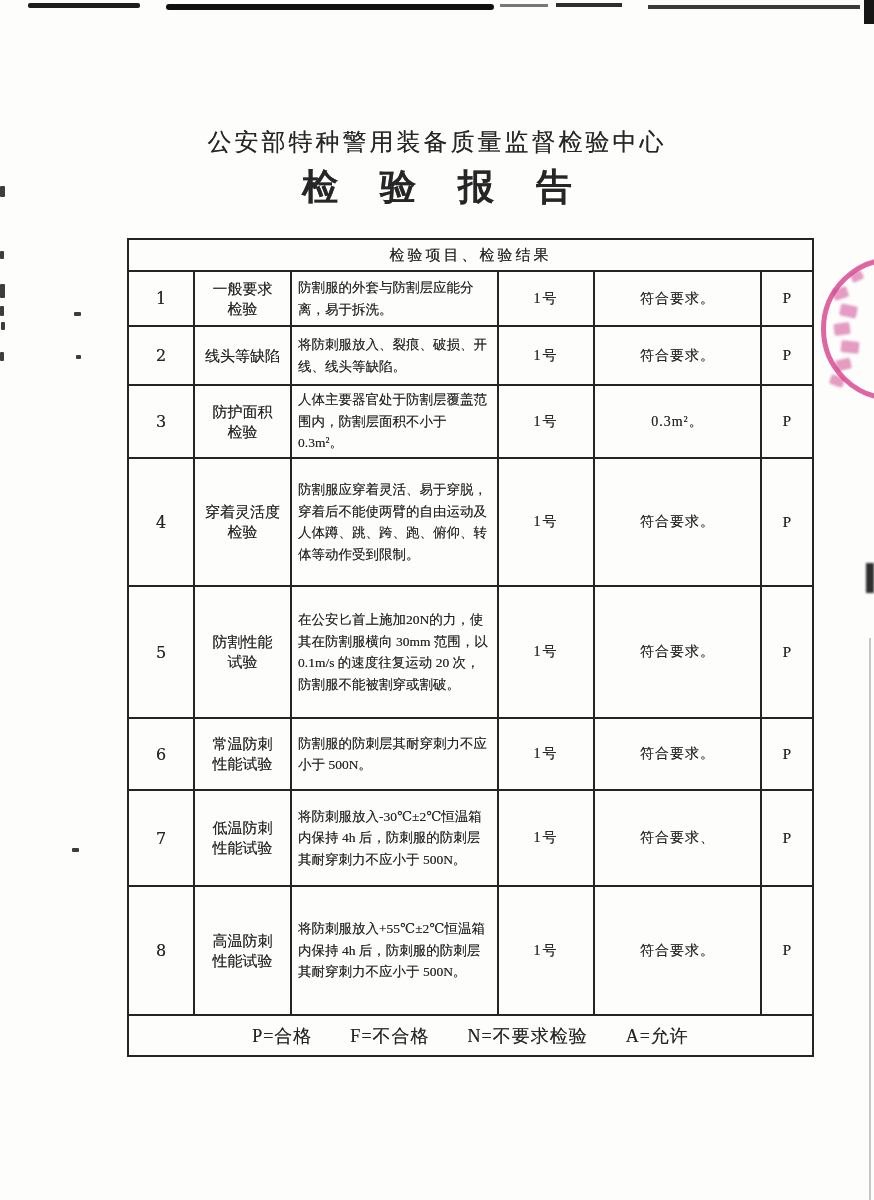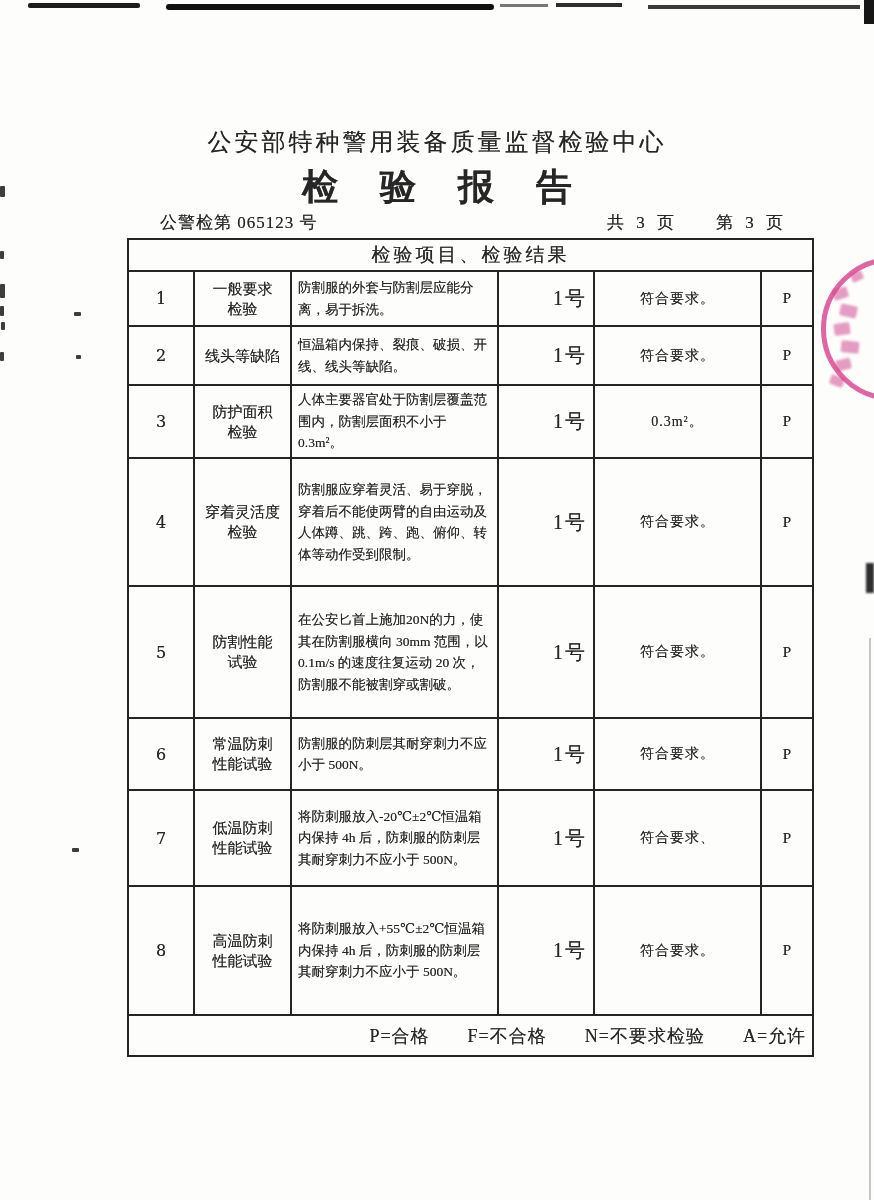--- a/index.html
+++ b/index.html
@@ -22,32 +22,32 @@
   .doc-number { position:absolute; left:33px; top:0; letter-spacing:1px; }
   .page-info { position:absolute; right:25px; top:0; }
   .page-info span { letter-spacing:4px; }
   .page-info .gap { display:inline-block; width:38px; }
 
   
   table.report { position:absolute; left:127px; top:238px; width:685px;
                  border-collapse:collapse; table-layout:fixed; }
   table.report td, table.report th { border:2px solid #242424; vertical-align:middle;
                  padding:2px 6px; font-weight:normal; }
-  .title-row td { height:32px; text-align:center; font-size:19px; letter-spacing:3px; }
+  .title-row td { height:32px; text-align:center; font-size:15px; letter-spacing:3px; }
   .head-row th { height:43px; text-align:center; font-size:16px; letter-spacing:1px; }
   td.c-no { text-align:center; font-size:16px; font-family:"DejaVu Serif",serif; }
   td.c-item { text-align:center; font-size:15px; line-height:20px; white-space:pre-line; }
   td.c-req { text-align:left; font-size:13.5px; line-height:21.5px; padding:5px 9px; }
-  td.c-sample { text-align:right; font-size:20px; letter-spacing:2px; }
+  td.c-sample { text-align:center; font-size:14px; letter-spacing:2px; }
   td.c-result { text-align:center; font-size:14px; letter-spacing:1px;font-family:Liberation Serif, serif; }
   td.c-verdict { text-align:center; font-size:15px; }
   tr.rh0 { height:55px; } tr.rh1 { height:59px; } tr.rh2 { height:73px; }
   tr.rh3 { height:128px; } tr.rh4 { height:132px; } tr.rh5 { height:72px; }
   tr.rh6 { height:96px; } tr.rh7 { height:129px; }
-  .legend-row td { height:41px; text-align:right; font-size:18px; letter-spacing:1px; }
+  .legend-row td { height:41px; text-align:center; font-size:18px; letter-spacing:1px; }
 
   
   .stamp { position:absolute; left:821px; top:257px; width:144px; height:144px;
            border:5px solid rgba(216,68,142,.82); border-radius:50%;
            filter:blur(.6px); }
   .stamp-mark { position:absolute; background:rgba(206,60,135,.5); border-radius:2px;
                 filter:blur(.8px); }
   .sm1 { left:833px; top:288px; width:15px; height:11px; transform:rotate(-18deg); }
   .sm2 { left:840px; top:305px; width:17px; height:12px; transform:rotate(12deg); }
   .sm3 { left:834px; top:323px; width:16px; height:12px; transform:rotate(-8deg); }
@@ -88,26 +88,20 @@
   <div class="artifact tl2"></div>
   <div class="artifact tl3"></div>
   <div class="artifact tl4"></div>
   <div class="artifact tl5"></div>
   <div class="artifact tr-corner"></div>
 
   <div class="org-title ink">公安部特种警用装备质量监督检验中心</div>
   <div class="report-title ink">
     <span>检验报告</span>
   </div>
-  <div class="doc-row">
-    <span class="doc-number ink">公警检第 065123 号</span>
-    <span class="page-info ink">
-      <span>共 3 页</span><span class="gap"></span><span>第 3 页</span>
-    </span>
-  </div>
 
   <table class="report ink">
     <colgroup>
       <col style="width:66px">
         <col style="width:97px">
         <col style="width:207px">
       <col style="width:96px">
         <col style="width:167px">
         <col style="width:52px">
     </colgroup>
@@ -120,21 +114,21 @@
       <td class="c-item">一般要求
 检验</td>
       <td class="c-req">防割服的外套与防割层应能分离，易于拆洗。</td>
       <td class="c-sample">1号</td>
       <td class="c-result">符合要求。</td>
       <td class="c-verdict">P</td>
     </tr>
     <tr class="rh1">
       <td class="c-no">2</td>
       <td class="c-item">线头等缺陷</td>
-      <td class="c-req">恒温箱内保持、裂痕、破损、开线、线头等缺陷。</td>
+      <td class="c-req">将防刺服放入、裂痕、破损、开线、线头等缺陷。</td>
       <td class="c-sample">1号</td>
       <td class="c-result">符合要求。</td>
       <td class="c-verdict">P</td>
     </tr>
     <tr class="rh2">
       <td class="c-no">3</td>
       <td class="c-item">防护面积
 检验</td>
       <td class="c-req">人体主要器官处于防割层覆盖范围内，防割层面积不小于 0.3m²。</td>
       <td class="c-sample">1号</td>
@@ -165,21 +159,21 @@
 性能试验</td>
       <td class="c-req">防割服的防刺层其耐穿刺力不应小于 500N。</td>
       <td class="c-sample">1号</td>
       <td class="c-result">符合要求。</td>
       <td class="c-verdict">P</td>
     </tr>
     <tr class="rh6">
       <td class="c-no">7</td>
       <td class="c-item">低温防刺
 性能试验</td>
-      <td class="c-req">将防刺服放入-20℃±2℃恒温箱内保持 4h 后，防刺服的防刺层其耐穿刺力不应小于 500N。</td>
+      <td class="c-req">将防刺服放入-30℃±2℃恒温箱内保持 4h 后，防刺服的防刺层其耐穿刺力不应小于 500N。</td>
       <td class="c-sample">1号</td>
       <td class="c-result">符合要求、</td>
       <td class="c-verdict">P</td>
     </tr>
     <tr class="rh7">
       <td class="c-no">8</td>
       <td class="c-item">高温防刺
 性能试验</td>
       <td class="c-req">将防刺服放入+55℃±2℃恒温箱内保持 4h 后，防刺服的防刺层其耐穿刺力不应小于 500N。</td>
       <td class="c-sample">1号</td>

